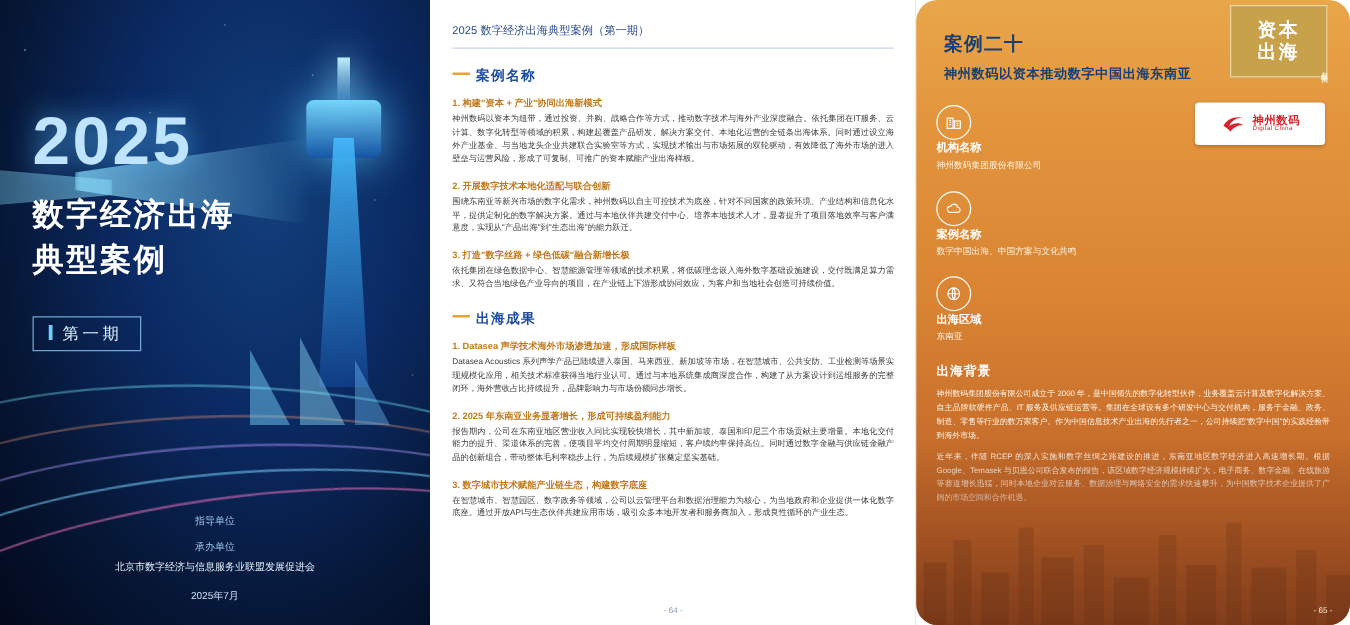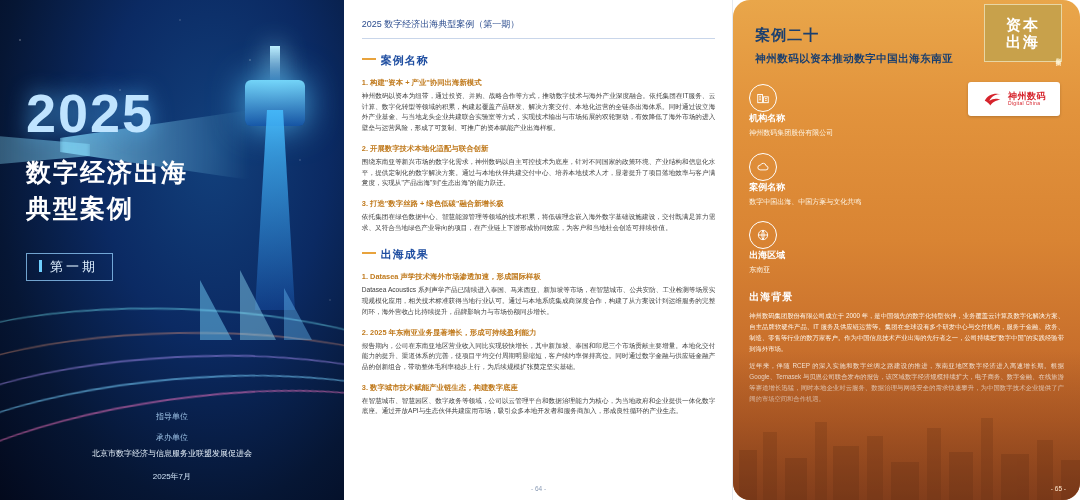--- a/index.html
+++ b/index.html
@@ -77,21 +77,21 @@
      display:flex;flex-direction:column;align-items:center;justify-content:center;color:#fff;}
   .badge .b1{font-size:15px;font-weight:bold;letter-spacing:2px;line-height:1.15;}
   .badge .b2{font-size:15px;font-weight:bold;letter-spacing:2px;line-height:1.15;}
   .badge .b3{position:absolute;right:-2px;bottom:4px;font-size:5.5px;color:#fff6d9;writing-mode:vertical-rl;letter-spacing:1px;}
   .panel{position:relative;margin:18px 16px 0 16px;background:rgba(255,255,255,.0);}
   .info-row{display:flex;align-items:flex-start;margin-bottom:14px;flex-direction:column;}
   .info-ic{width:26px;height:26px;border:1.4px solid #ffffff;border-radius:50%;display:flex;align-items:center;justify-content:center;margin-right:9px;flex:none;}
   .info-ic svg{width:14px;height:14px;}
   .info-k{color:#ffffff;font-size:9px;font-weight:bold;}
   .info-v{color:#fdf3e2;font-size:7px;margin-top:3px;line-height:1.5;}
-  .logo-box{position:absolute;right:4px;top:-2px;width:92px;height:34px;background:#fff;border-radius:3px;
+  .logo-box{position:absolute;right:4px;top:-2px;width:104px;height:34px;background:#fff;border-radius:3px;
      display:flex;align-items:center;justify-content:center;box-shadow:0 1px 3px rgba(0,0,0,.2);}
   .logo-box .swirl{width:22px;height:22px;margin-right:4px;}
   .logo-tx{line-height:1.05;}
   .logo-cn{color:#d6232c;font-size:9px;font-weight:bold;letter-spacing:.5px;}
   .logo-en{color:#d6232c;font-size:5px;letter-spacing:.3px;}
   .bg-h{margin:6px 16px 0 16px;color:#ffffff;font-size:10px;font-weight:bold;letter-spacing:1px;}
   .bg-p{margin:6px 16px 0 16px;color:#fff6ea;font-size:6.3px;line-height:1.75;text-align:justify;}
   .rt-pagenum{position:absolute;right:14px;bottom:8px;color:#ffe9cf;font-size:6.5px;}
 </style>
 </head>

